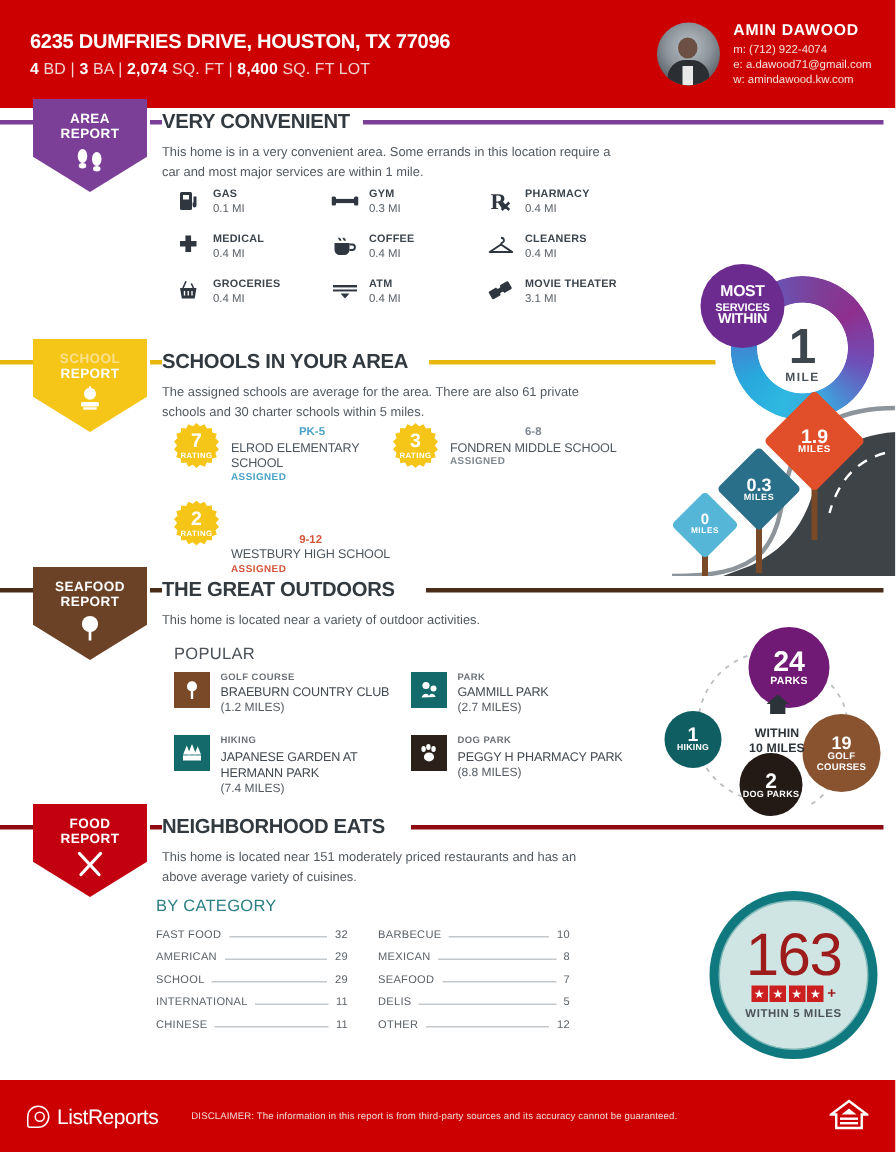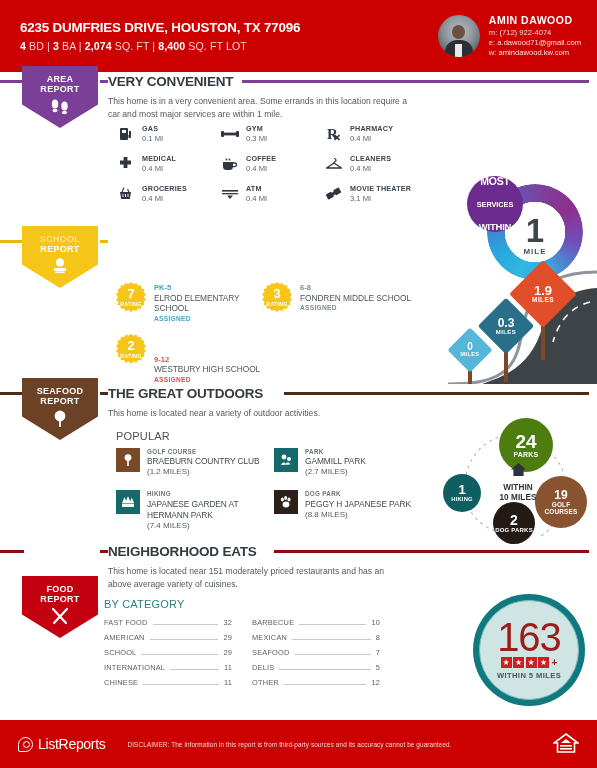--- a/index.html
+++ b/index.html
@@ -68,21 +68,21 @@
     background: conic-gradient(from 200deg, #2fb8e0 0deg, #28a8dd 40deg, #5f5fc4 110deg, #7d3f98 175deg, #8e2f8e 215deg, #6f4fb8 265deg, #3aa8e0 320deg, #2fb8e0 360deg);
     -webkit-mask: radial-gradient(circle, transparent 30px, #000 30.5px);
             mask: radial-gradient(circle, transparent 30px, #000 30.5px);
   }
   .donut-center { position: absolute; inset: 0; display: flex; flex-direction: column; align-items: center; justify-content: center; padding-top: 9px; }
   .donut-num { font-size: 33px; font-weight: bold; color: #3d454d; line-height: .82; }
   .donut-unit { font-size: 8px; font-weight: bold; color: #4a5259; letter-spacing: 1px; margin-top: 3px; }
   .donut-badge {
     position: absolute; left: -20px; top: -8px; width: 56px; height: 56px; border-radius: 50%;
     background: #6c2b8f; color: #fff; display: flex; flex-direction: column;
-    align-items: center; justify-content: space-between; line-height: 1.06;
+    align-items: center; justify-content: center; line-height: 1.06;
   }
   .donut-badge .b1 { font-size: 10.5px; font-weight: bold; letter-spacing: -.2px; }
   .donut-badge .b2 { font-size: 7.4px; font-weight: bold; letter-spacing: -.1px; }
   .donut-badge .b3 { font-size: 9.5px; font-weight: bold; letter-spacing: -.2px; }
 
   
   #school { top: 232px; height: 152px; }
   .schools { position: absolute; left: 116px; top: 50px; display: grid; grid-template-columns: 146px 160px; row-gap: 10px; }
   .school { display: flex; gap: 8px; }
   .rating {
@@ -90,21 +90,21 @@
     display: flex; flex-direction: column; align-items: center; justify-content: center;
     color: #fff;
   }
   .rating .burst {
     position: absolute; inset: 0; background: #f5c518;
     clip-path: polygon(50% 0%,58% 7%,68% 3%,73% 12%,84% 11%,85% 21%,95% 24%,92% 34%,100% 41%,93% 50%,100% 59%,92% 66%,95% 76%,85% 79%,84% 89%,73% 88%,68% 97%,58% 93%,50% 100%,42% 93%,32% 97%,27% 88%,16% 89%,15% 79%,5% 76%,8% 66%,0% 59%,7% 50%,0% 41%,8% 34%,5% 24%,15% 21%,16% 11%,27% 12%,32% 3%,42% 7%);
   }
   .rating .rn { position: relative; font-size: 13px; font-weight: bold; line-height: 1; }
   .rating .rl { position: relative; font-size: 5.2px; font-weight: bold; letter-spacing: .3px; margin-top: 1px; }
   .school .info { line-height: 1.28; padding-top: 1px; }
-  .school .grade { font-size: 7.6px; font-weight: bold; }
+  .school .grade { font-size: 7.6px; font-weight: bold; text-align: center; }
   .school .nm { font-size: 8.4px; color: #4e565d; letter-spacing: -.1px; }
   .school .asg { font-size: 6.6px; font-weight: bold; letter-spacing: .3px; margin-top: 1px; }
 
   .road { position: absolute; right: 0; top: 258px; width: 185px; height: 126px; overflow: hidden; }
   .marker { position: absolute; color: #fff; text-align: center; }
   .marker .post { position: absolute; left: 50%; transform: translateX(-50%); width: 4px; background: #7a4a28; }
   .marker .dia {
     position: absolute; left: 50%; transform: translateX(-50%) rotate(45deg);
     border-radius: 3px; display: flex; align-items: center; justify-content: center;
   }
@@ -362,20 +362,25 @@
       <div class="glyph">
         <svg width="22" height="18" viewBox="0 0 22 18">
             <circle cx="11" cy="5.5" r="4" fill="#fff"></circle>
             <rect x="10.4" y="0.5" width="1.2" height="2" fill="#fff"></rect>
             <rect x="5" y="11" width="12" height="3" rx="1" fill="#fff"></rect>
             <rect x="6.5" y="14.5" width="9" height="1.6" fill="#fff"></rect>
           </svg>
       </div>
     </div>
   </div>
+  <div class="sec-head">
+    <span class="sec-title">SCHOOLS IN YOUR AREA</span>
+    <div class="sec-rule" style="left:178px;right:0;background:#E8B70C;"></div>
+    <div class="sec-desc">The assigned schools are average for the area. There are also 61 private schools and 30 charter schools within 5 miles.</div>
+  </div>
 
   <div class="schools">
     <div class="school">
       <div class="rating">
         <div class="burst"></div>
         <div class="rn">7</div>
         <div class="rl">RATING</div>
       </div>
       <div class="info">
         <div class="grade" style="color:#4aa3c7;">PK-5</div>
@@ -511,35 +516,35 @@
       <div class="tile" style="background:#2b201a;">
         <svg width="14" height="14" viewBox="0 0 14 14">
             <ellipse cx="3.4" cy="4.4" rx="1.5" ry="2" fill="#fff"></ellipse>
             <ellipse cx="6.6" cy="3" rx="1.5" ry="2" fill="#fff"></ellipse>
             <ellipse cx="10" cy="4.4" rx="1.5" ry="2" fill="#fff"></ellipse>
             <ellipse cx="7" cy="9.6" rx="3.4" ry="3" fill="#fff"></ellipse>
           </svg>
       </div>
       <div class="pi">
         <div class="cat">DOG PARK</div>
-        <div class="nm">PEGGY H JAPANESE PARK</div>
+        <div class="nm">PEGGY H PHARMACY PARK</div>
         <div class="di">(8.8 MILES)</div>
       </div>
     </div>
   </div>
 </div>
 
 <div class="bubbles">
   <svg width="156" height="126" style="position:absolute;inset:0;">
     <path d="M30 78 C22 46 46 16 80 16" stroke="#b9bec2" stroke-width="1.2" stroke-dasharray="3 4" fill="none"></path>
     <path d="M112 34 C132 50 132 74 118 92" stroke="#b9bec2" stroke-width="1.2" stroke-dasharray="3 4" fill="none"></path>
     <path d="M34 94 C46 112 66 118 82 116" stroke="#b9bec2" stroke-width="1.2" stroke-dasharray="3 4" fill="none"></path>
     <path d="M104 118 C114 112 118 104 119 98" stroke="#b9bec2" stroke-width="1.2" stroke-dasharray="3 4" fill="none"></path>
   </svg>
-  <div class="bub" style="left:62px;top:0;width:54px;height:54px;background:#4d7c0f;">
+  <div class="bub" style="left:62px;top:0;width:54px;height:54px;background:#701a75;">
     <div class="bn" style="font-size:19px;">24</div>
     <div class="bl" style="font-size:7px;">PARKS</div>
   </div>
   <div class="bub" style="left:98px;top:58px;width:52px;height:52px;background:#8a5330;">
     <div class="bn" style="font-size:12px;">19</div>
     <div class="bl" style="font-size:6.4px;line-height:1.1;">GOLF COURSES</div>
   </div>
   <div class="bub" style="left:56px;top:84px;width:42px;height:42px;background:#231a16;">
     <div class="bn" style="font-size:14px;">2</div>
     <div class="bl" style="font-size:6px;line-height:1.1;">DOG PARKS</div>
@@ -553,21 +558,21 @@
         <path d="M8.5 1L16 7.4h-2.4V14H3.4V7.4H1z" fill="#2c3339"></path>
       </svg>
     <div class="wt"><span>WITHIN</span><br><span>10 MILES</span></div>
   </div>
 </div>
 
 <div class="section" id="food" style="position:absolute;left:0;width:597px;">
   <div class="sec-rule" style="left:0;width:24px;background:#8e0b12;"></div>
   <div class="sec-rule" style="left:100px;width:8px;background:#8e0b12;"></div>
   <div class="shield" style="top:-6px;">
-    <div class="plate" style="background:#C2000F;margin-top:40px;">
+    <div class="plate" style="background:#C2000F;">
       <div class="t1">FOOD</div>
       <div class="t1">REPORT</div>
       <div class="glyph">
         <svg width="22" height="18" viewBox="0 0 22 18">
             <g stroke="#fff" stroke-width="2.2" stroke-linecap="round">
               <path d="M4 2l13 14"></path>
               <path d="M18 2L5 16"></path>
             </g>
           </svg>
       </div>

